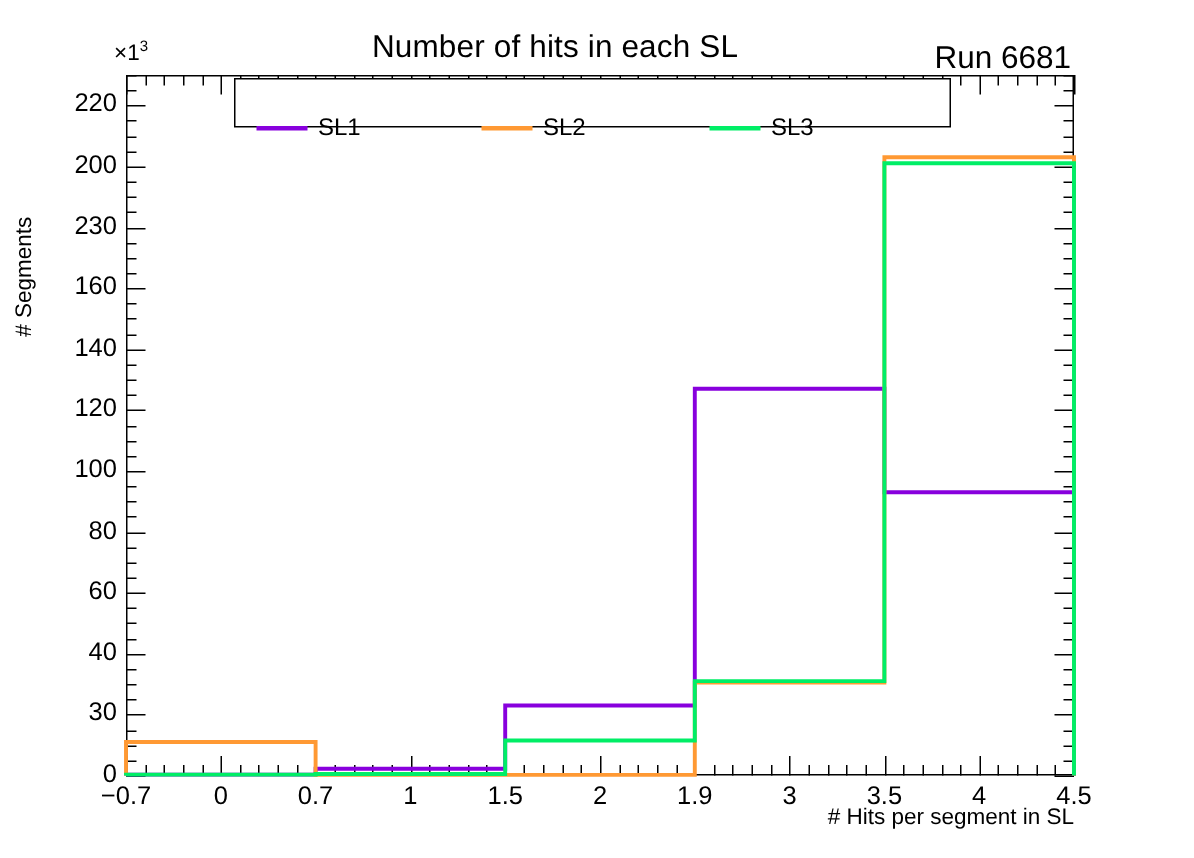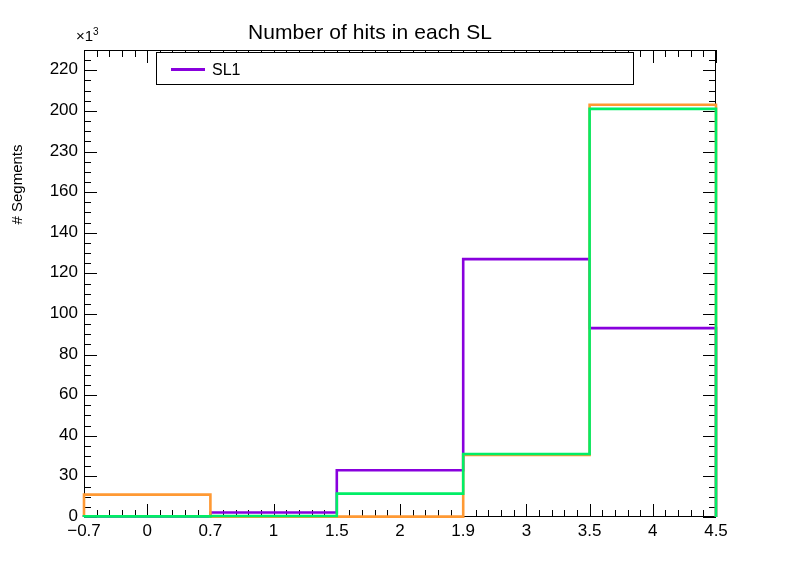--- a/index.html
+++ b/index.html
@@ -21,38 +21,40 @@
 
   .tickY{position:absolute;left:84px;height:0;border-top:1.4px solid #000;}
   .tickX{position:absolute;width:0;border-left:1.4px solid #000;}
 
   .ytl{position:absolute;text-align:right;width:60px;font-size:17px;right:0;}
   .ytlwrap{position:absolute;left:16px;width:62px;}
   .xtl{position:absolute;font-size:17px;text-align:center;width:60px;}
 
   .legend{position:absolute;left:156px;top:52px;width:478px;height:33px;
     border:1.4px solid #000;background:#fff;box-sizing:border-box;}
-  .lgitem{position:absolute;top:0;height:33px;display:flex;align-items:center;gap:7px;}
+  .lgitem{position:absolute;top:16px;height:33px;display:flex;align-items:center;gap:7px;}
   .lgline{display:block;width:34px;height:3px;}
   .lgtxt{font-size:16px;}
 
   svg.plot{position:absolute;left:0;top:0;width:796px;height:572px;pointer-events:none;}
 </style>
 </head>
 <body>
 
 <div id="canvas">
 
   <div class="ttl">Number of hits in each SL</div>
+  <div class="runlbl">Run 6681</div>
 
   <div class="expo"><span>×1</span><sup>3</sup></div>
 
   <div class="ylabel">
       <span># Segments</span>
     </div>
+  <div class="xlabel"># Hits per segment in SL</div>
 
   <div class="frame"></div>
 
   <div id="ticks">
       <div class="tickY" style="left: 84px; top: 517px; width: 13px;"></div>
       <div class="tickY" style="left: 703px; top: 517px; width: 13px;"></div>
       <div class="tickY" style="left: 84px; top: 506.848px; width: 7px;"></div>
       <div class="tickY" style="left: 709px; top: 506.848px; width: 7px;"></div>
       <div class="tickY" style="left: 84px; top: 496.696px; width: 7px;"></div>
       <div class="tickY" style="left: 709px; top: 496.696px; width: 7px;"></div>
@@ -297,20 +299,28 @@
       <div class="xtl" style="left: 559.6px; top: 521px;">3.5</div>
       <div class="xtl" style="left: 622.8px; top: 521px;">4</div>
       <div class="xtl" style="left: 686px; top: 521px;">4.5</div>
     </div>
 
   <div class="legend">
     <div class="lgitem" style="left:14px;">
       <span class="lgline" id="sw0" style="background: rgb(136, 0, 221);"></span>
       <span class="lgtxt">SL1</span>
     </div>
+    <div class="lgitem" style="left:164px;">
+      <span class="lgline" id="sw1" style="background: rgb(255, 153, 51);"></span>
+      <span class="lgtxt">SL2</span>
+    </div>
+    <div class="lgitem" style="left:316px;">
+      <span class="lgline" id="sw2" style="background: rgb(0, 238, 102);"></span>
+      <span class="lgtxt">SL3</span>
+    </div>
   </div>
 
   <svg class="plot">
     <g id="series-paths">
         <path d="M 84 517 L 84 516.3908695652174 L 210.4 516.3908695652174 L 210.4 512.5330434782609 L 336.8 512.5330434782609 L 336.8 470.3 L 463.2 470.3 L 463.2 259.1347826086956 L 589.6 259.1347826086956 L 589.6 328.1695652173913 L 716 328.1695652173913 L 716 517" fill="none" stroke="#8800dd" stroke-width="2.6" stroke-linejoin="miter"></path>
         <path d="M 84 517 L 84 494.66521739130434 L 210.4 494.66521739130434 L 210.4 516.5939130434782 L 336.8 516.5939130434782 L 336.8 516.5939130434782 L 463.2 516.5939130434782 L 463.2 455.07173913043476 L 589.6 455.07173913043476 L 589.6 104.82173913043476 L 716 104.82173913043476 L 716 517" fill="none" stroke="#ff9933" stroke-width="2.6" stroke-linejoin="miter"></path>
         <path d="M 84 517 L 84 516.3908695652174 L 210.4 516.3908695652174 L 210.4 515.9847826086957 L 336.8 515.9847826086957 L 336.8 493.65 L 463.2 493.65 L 463.2 454.05652173913046 L 589.6 454.05652173913046 L 589.6 108.88260869565221 L 716 108.88260869565221 L 716 517" fill="none" stroke="#00ee66" stroke-width="2.6" stroke-linejoin="miter"></path>
       </g>
   </svg>
 

